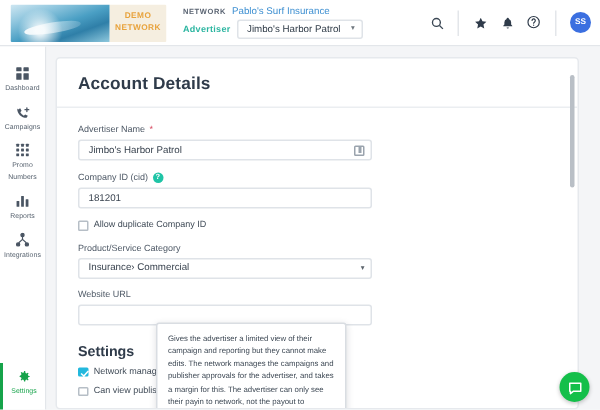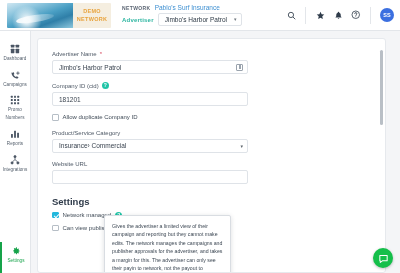--- a/index.html
+++ b/index.html
@@ -362,20 +362,23 @@
         <path d="M12 8.2a3.8 3.8 0 100 7.6 3.8 3.8 0 000-7.6zm9 4.6v-1.6l-2.3-.5a6.9 6.9 0 00-.7-1.7l1.3-2-1.2-1.2-2 1.3a6.9 6.9 0 00-1.7-.7L13.9 3h-1.8l-.5 2.4a6.9 6.9 0 00-1.7.7l-2-1.3-1.2 1.2 1.3 2a6.9 6.9 0 00-.7 1.7L5 11.2v1.6l2.3.5c.2.6.4 1.2.7 1.7l-1.3 2 1.2 1.2 2-1.3c.5.3 1.1.5 1.7.7l.5 2.4h1.8l.5-2.4c.6-.2 1.2-.4 1.7-.7l2 1.3 1.2-1.2-1.3-2c.3-.5.5-1.1.7-1.7z"></path>
       </svg>
     </span>
     <span class="lbl">Settings</span>
   </div>
 </div>
 
 <div class="main">
   <div class="card">
 
+    <div class="card-head">
+      <div class="card-title">Account Details</div>
+    </div>
 
     <div class="card-body">
 
       <div class="field">
         <div class="f-label">
           <span>Advertiser Name</span>
           <span class="req">*</span>
         </div>
         <div class="f-input">
           <span class="txt">Jimbo's Harbor Patrol</span>

